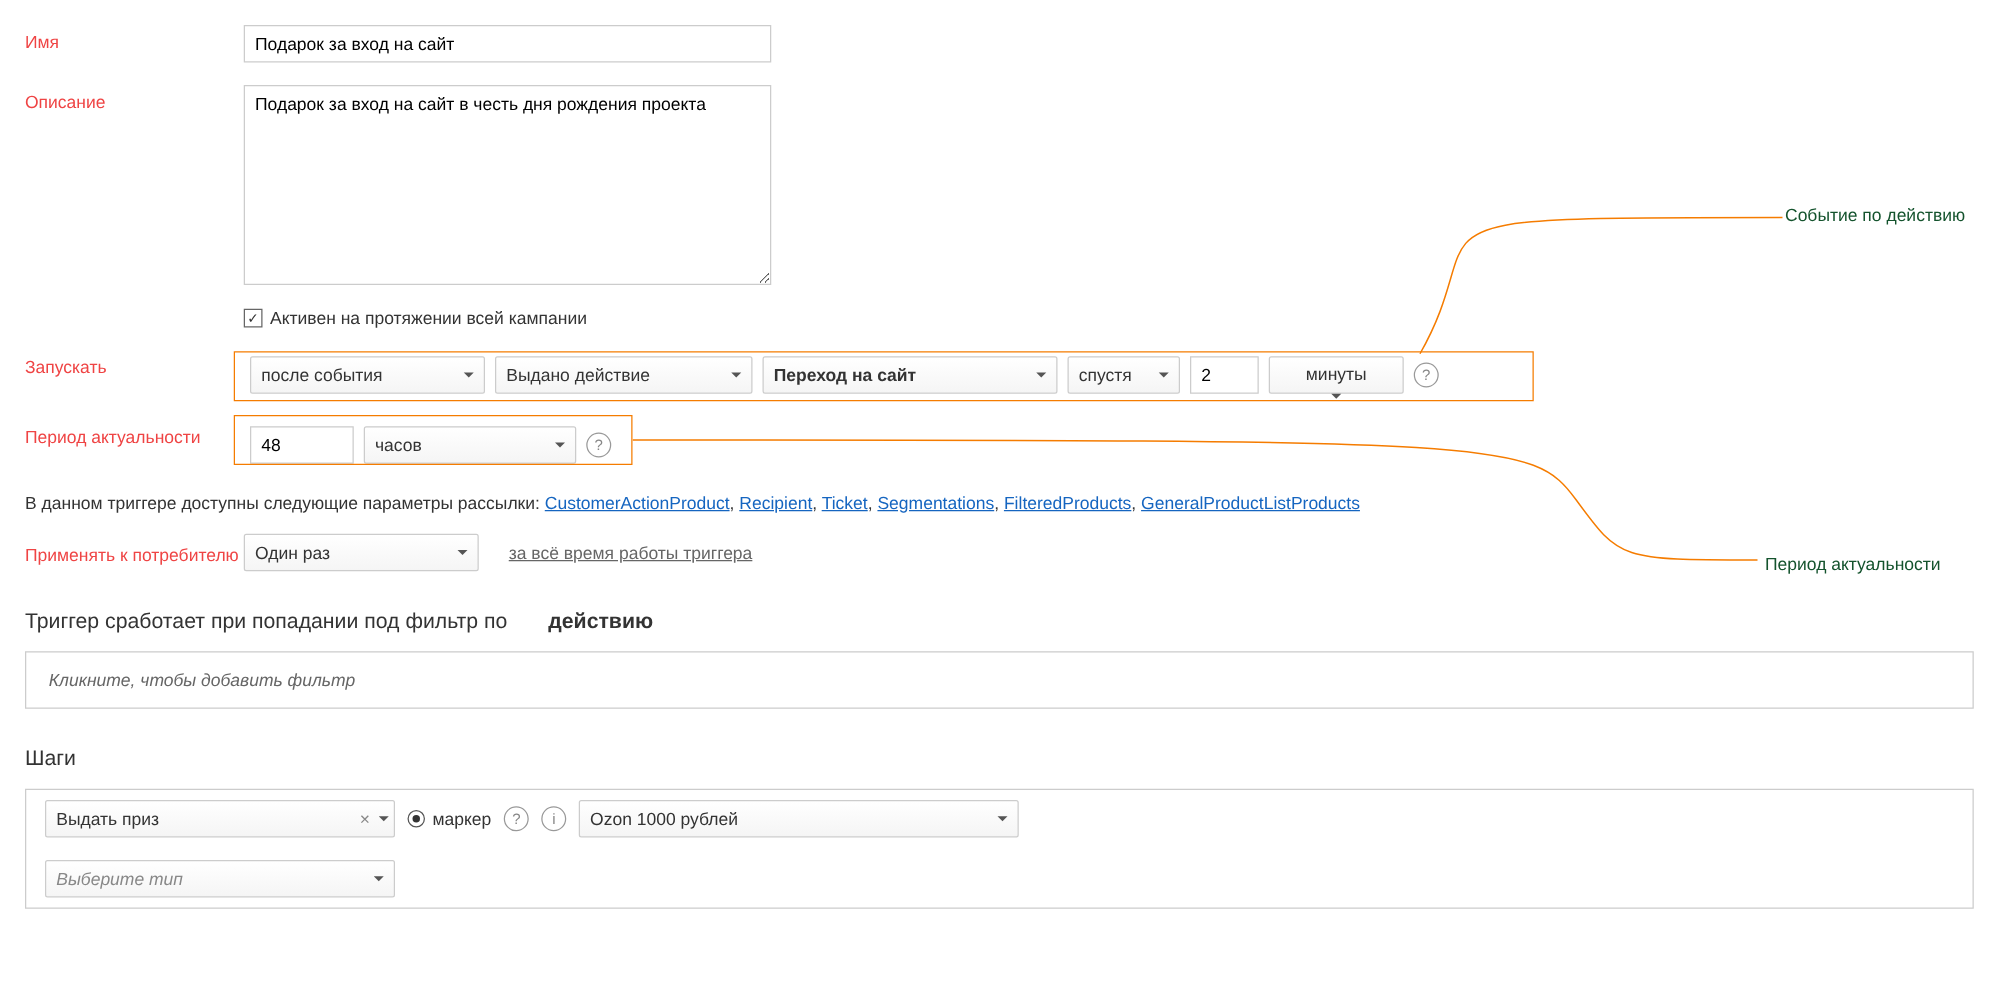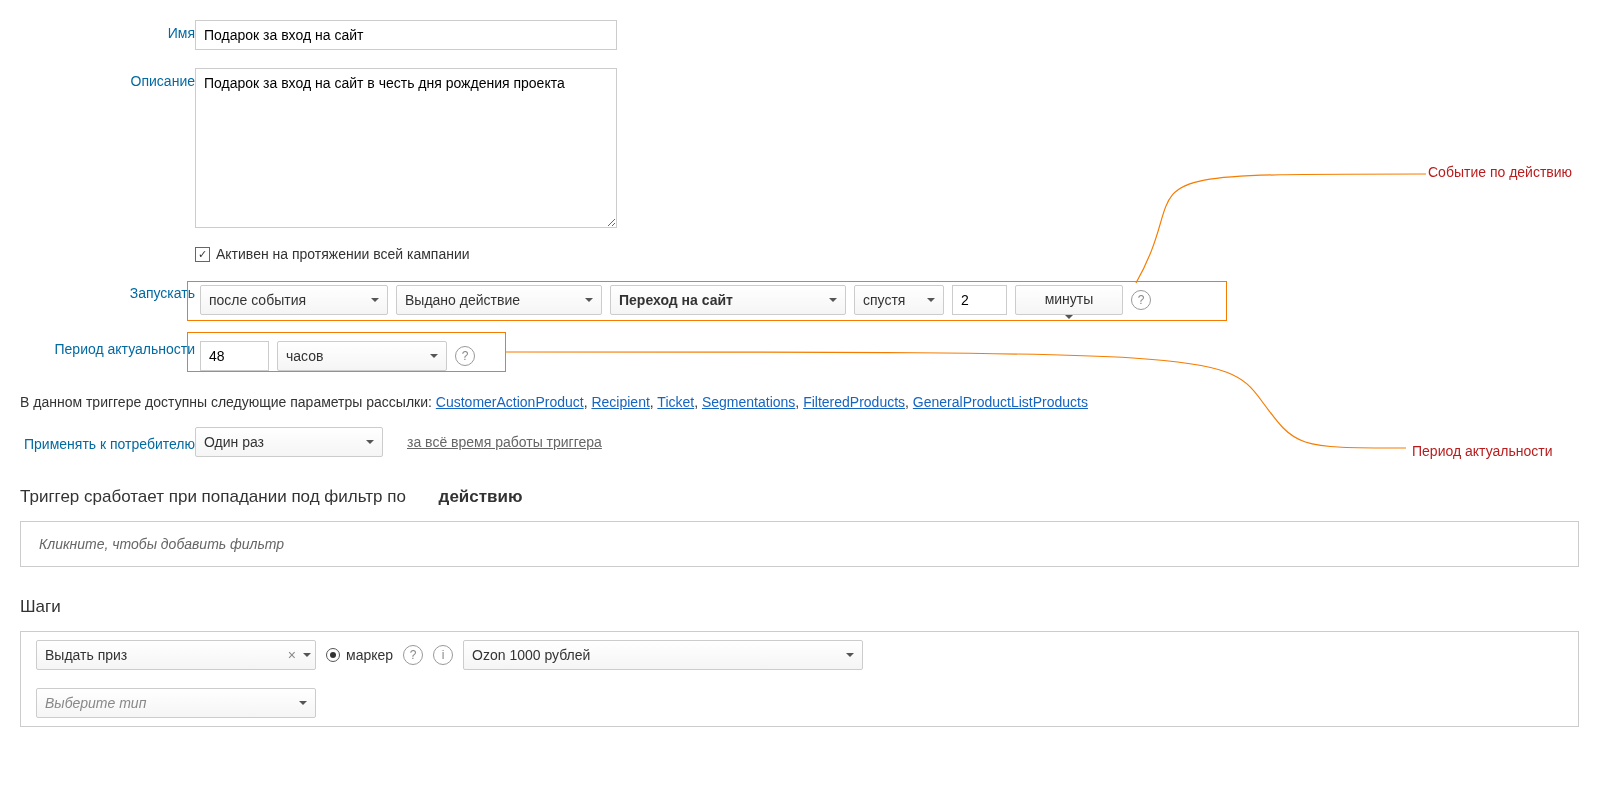--- a/index.html
+++ b/index.html
@@ -18,23 +18,22 @@
       height: 806px;
     }
     .form-row {
       display: flex;
       align-items: flex-start;
       margin-bottom: 18px;
     }
     .form-label {
       width: 175px;
       padding-top: 5px;
-      color: #0369a1;
+      color: #ef4444;
       flex-shrink: 0;
-      text-align: right;
     }
     .text-input {
       border: 1px solid #ccc;
       padding: 5px 8px;
       font-size: 14px;
       height: 30px;
       font-family: inherit;
       background: #fff;
     }
     .text-input.name-input {
@@ -206,21 +205,21 @@
       justify-content: center;
     }
     .radio-dot {
       width: 6px;
       height: 6px;
       background: #333;
       border-radius: 50%;
     }
     .annotation {
       position: absolute;
-      color: #b91c1c;
+      color: #14532d;
       font-size: 14px;
       pointer-events: none;
     }
     #anno-event {
       left: 1428px;
       top: 164px;
     }
     #anno-actual {
       left: 1412px;
       top: 443px;
@@ -305,21 +304,21 @@
       <span>минуты</span>
       <span class="caret-down"></span>
     </div>
     <span class="help-icon">?</span>
   </div>
 </div>
 
 <div class="form-row" style="margin-bottom:16px;">
   <div class="form-label">Период актуальности</div>
   <div class="run-row" style="padding:5px;">
-    <input type="text" class="num-input" style="width: 69px;" value="48">
+    <input type="text" class="num-input" style="width: 83px;" value="48">
     <div class="select-box" style="width:170px;">
       <span>часов</span>
       <span class="caret-down"></span>
     </div>
     <span class="help-icon">?</span>
   </div>
 </div>
 
 <div class="params-text">
   <span>В данном триггере доступны следующие параметры рассылки: </span><span id="params-links"><span class="link">CustomerActionProduct</span>, <span class="link">Recipient</span>, <span class="link">Ticket</span>, <span class="link">Segmentations</span>, <span class="link">FilteredProducts</span>, <span class="link">GeneralProductListProducts</span></span>
@@ -349,21 +348,21 @@
     </span>
   </div>
   <span style="display:inline-flex; align-items:center; gap:6px;">
     <span class="radio-circle">
         <span class="radio-dot"></span>
       </span>
     <span>маркер</span>
   </span>
   <span class="help-icon">?</span>
   <span class="info-icon">i</span>
-  <div class="select-box" style="width:400px;">
+  <div class="select-box" style="width:352px;">
     <span>Ozon 1000 рублей</span>
     <span class="caret-down"></span>
   </div>
   <div class="steps-subrow">
     <div class="select-box" style="width:280px;">
       <span class="placeholder-italic">Выберите тип</span>
       <span class="caret-down"></span>
     </div>
   </div>
 </div>

